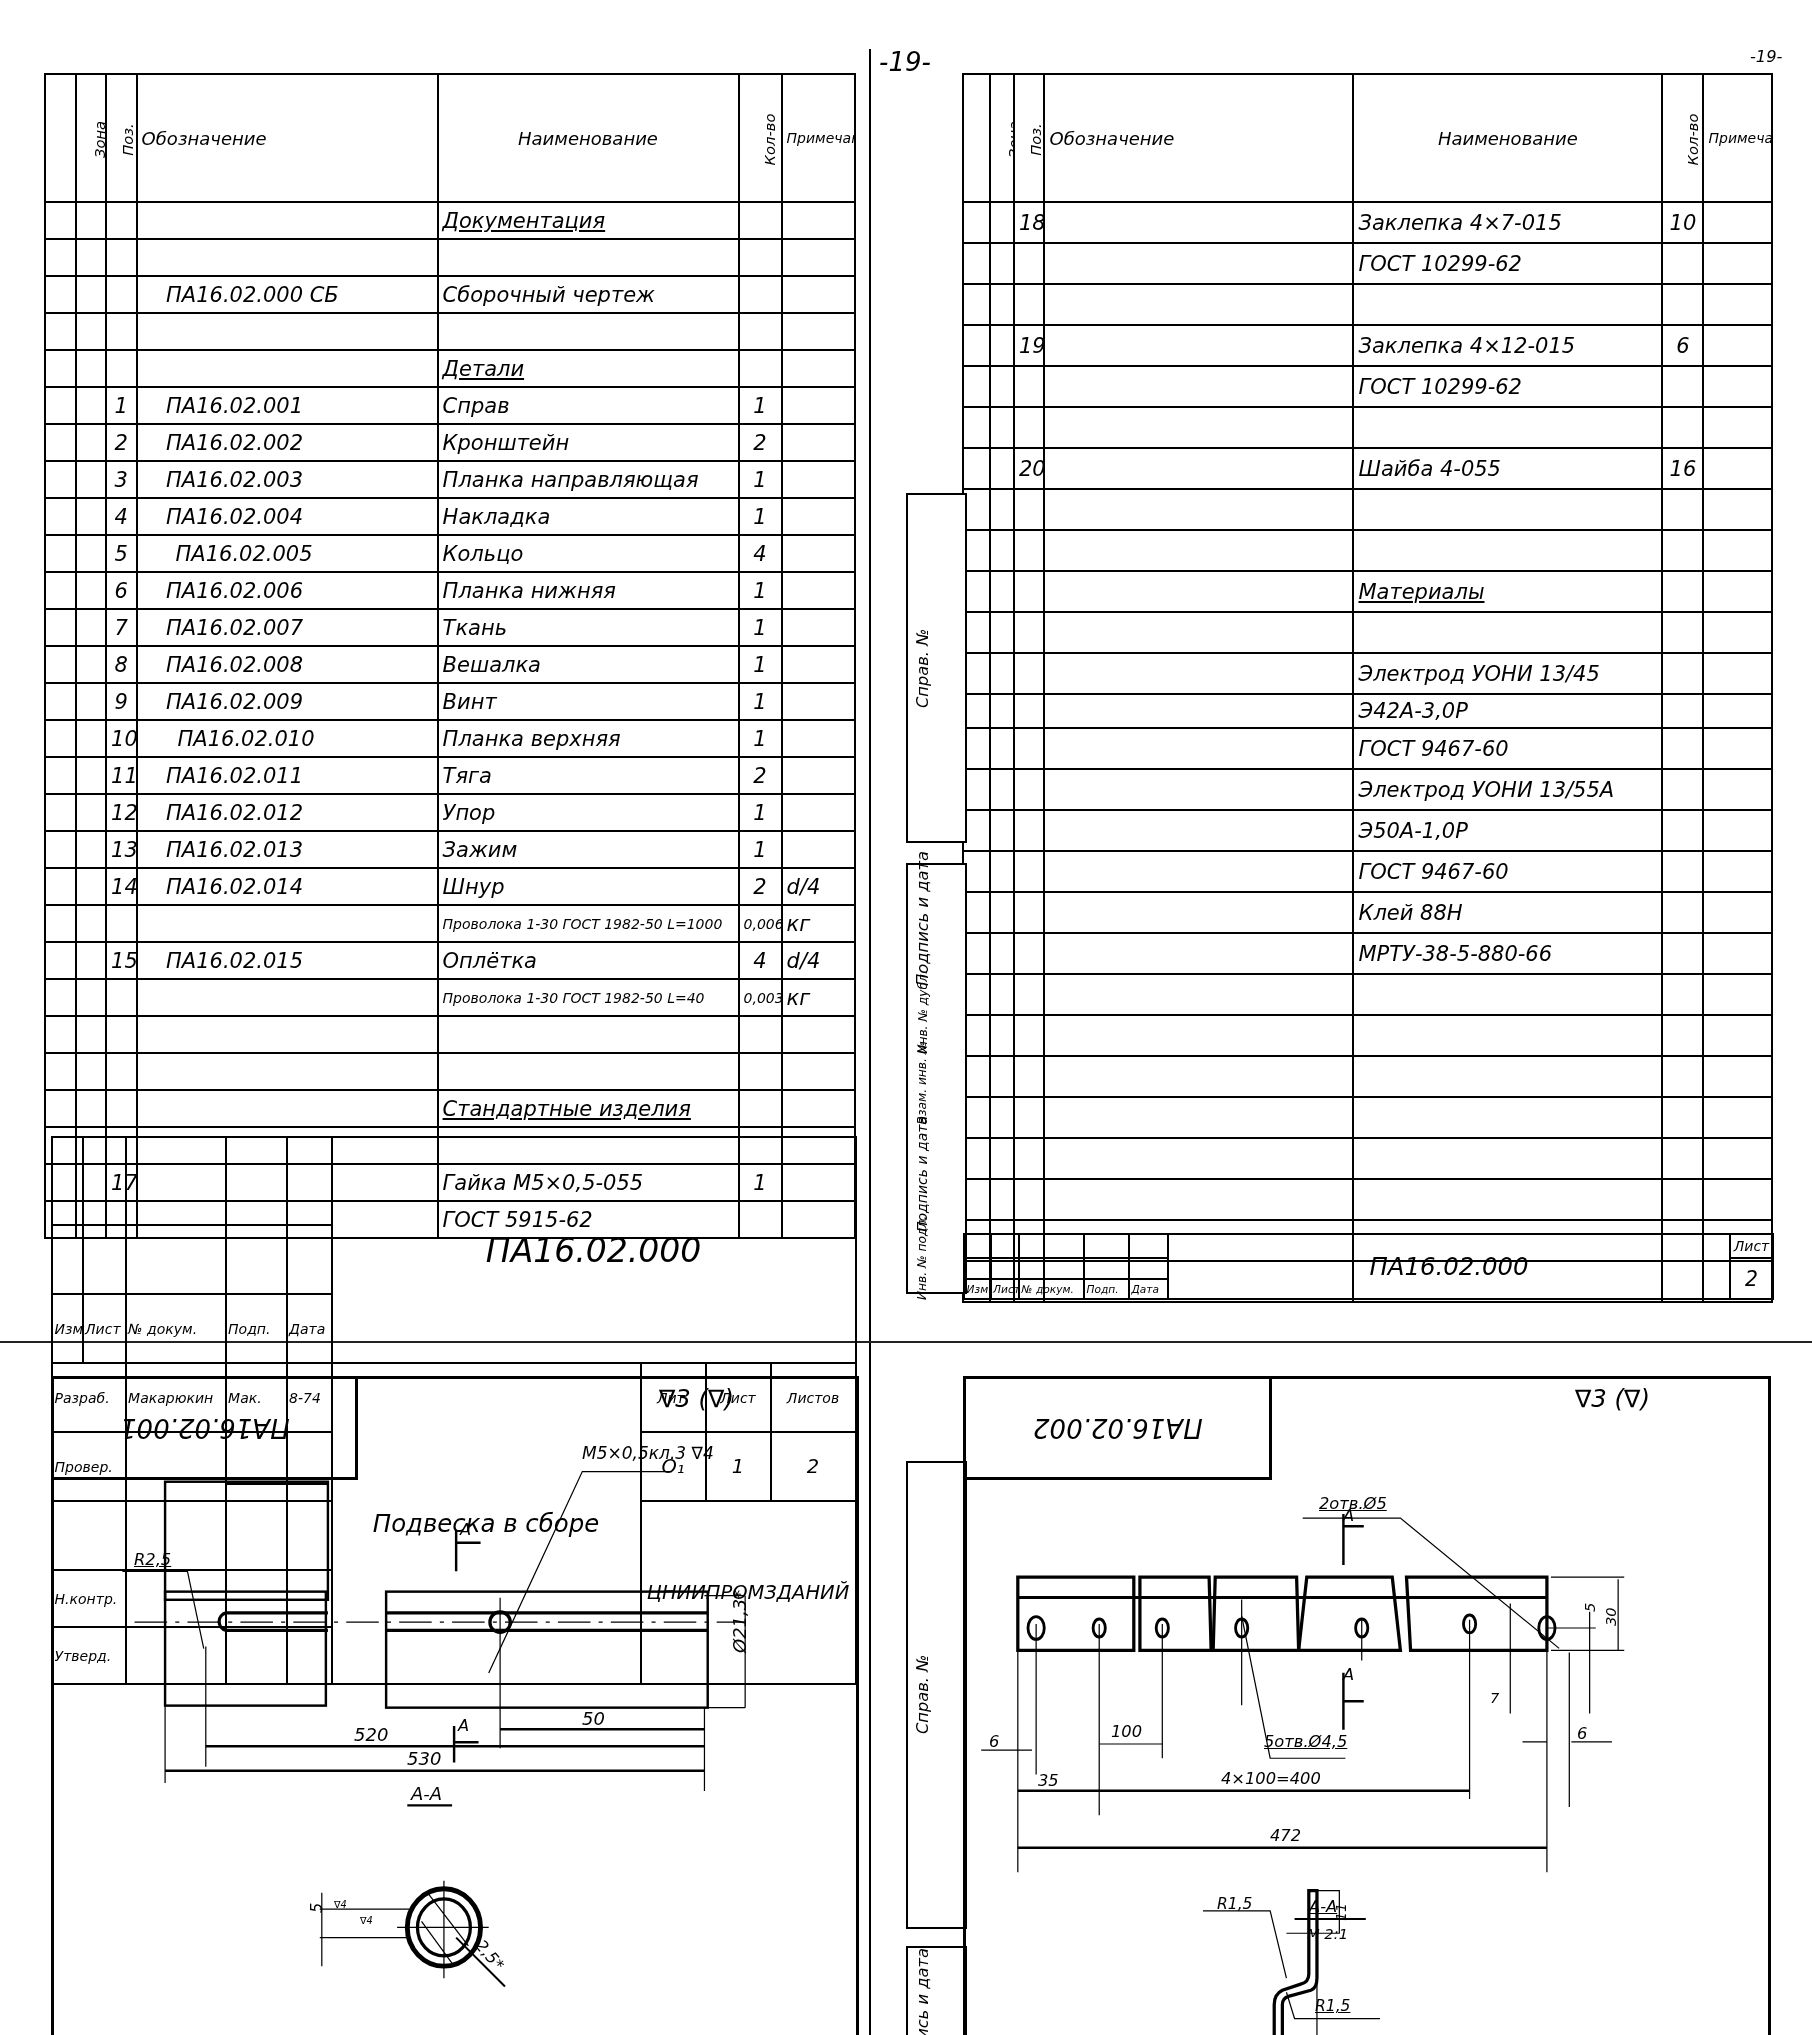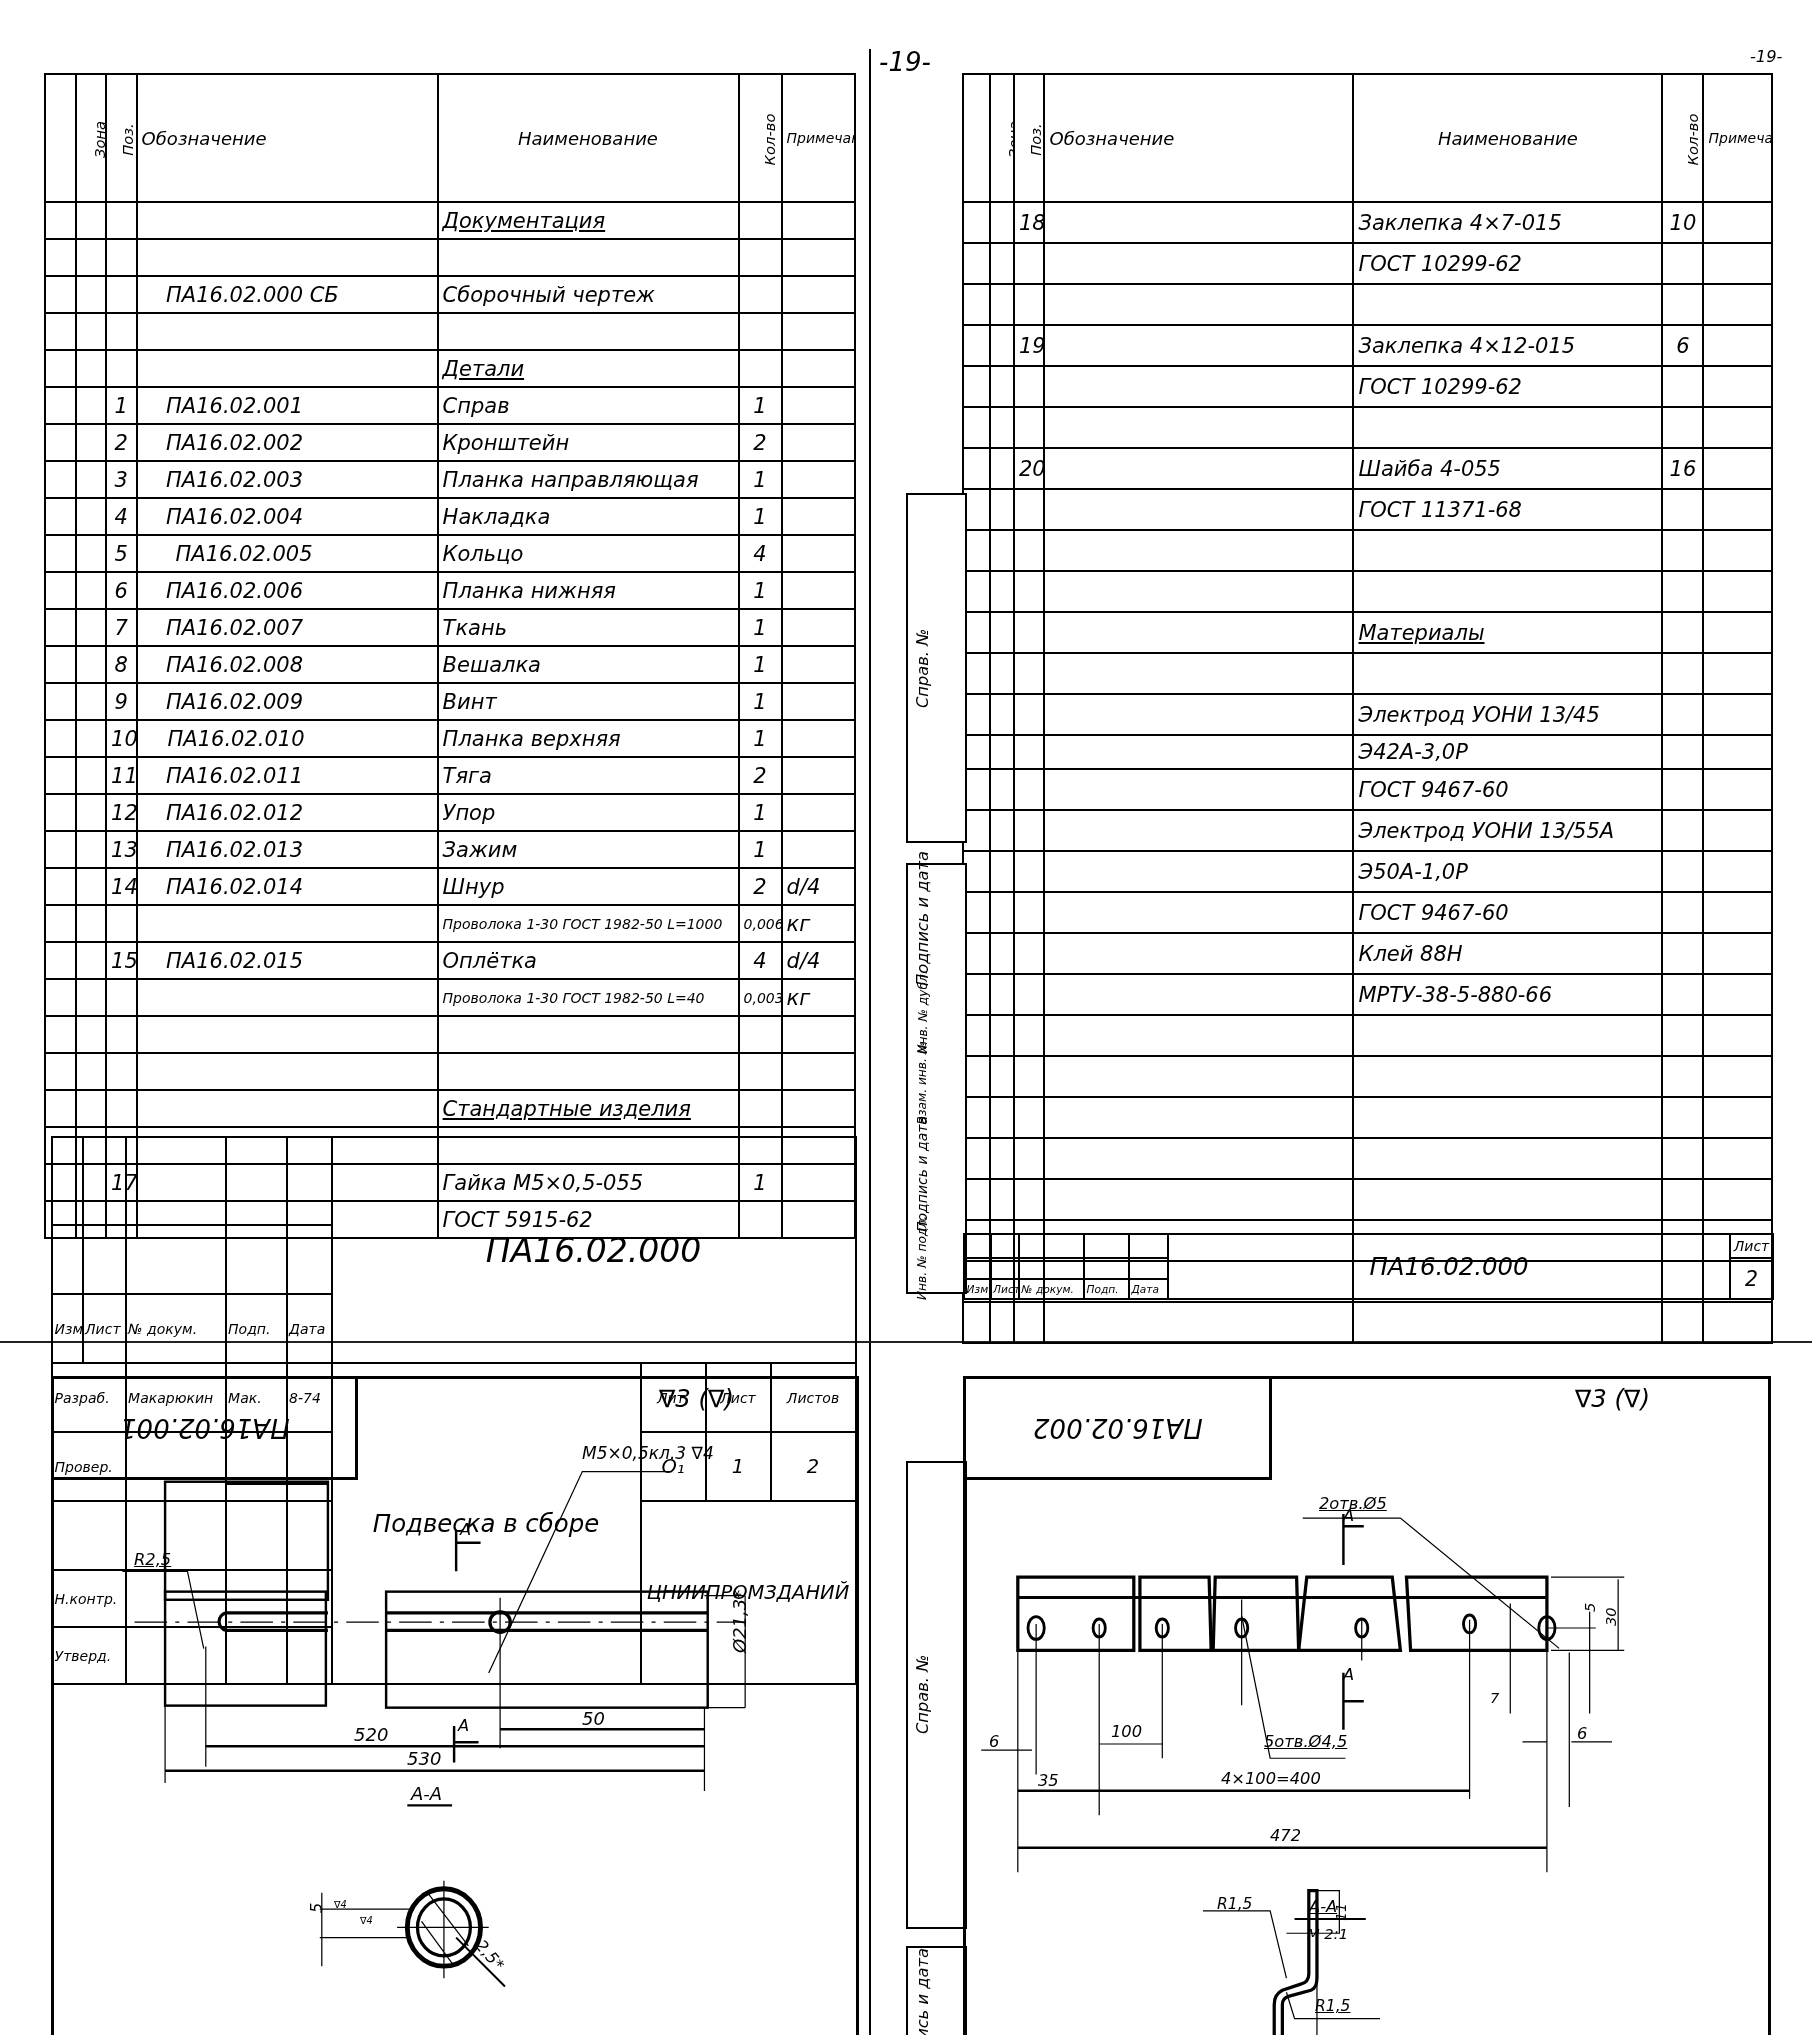--- a/index.html
+++ b/index.html
@@ -190,21 +190,21 @@
         <td class="num">9</td>
         <td style="padding-left: 28.5px;">ПА16.02.009</td>
         <td>Винт</td>
         <td class="num">1</td>
         <td></td>
       </tr>
       <tr style="height: 37px;">
         <td></td>
         <td></td>
         <td class="num">10</td>
-        <td style="padding-left: 30px;">ПА16.02.010</td>
+        <td style="padding-left: 40px;">ПА16.02.010</td>
         <td>Планка верхняя</td>
         <td class="num">1</td>
         <td></td>
       </tr>
       <tr style="height: 37px;">
         <td></td>
         <td></td>
         <td class="num">11</td>
         <td style="padding-left: 28.5px;">ПА16.02.011</td>
         <td>Тяга</td>
@@ -472,29 +472,20 @@
         <td class="num"></td>
         <td></td>
       </tr>
       <tr style="height: 41px;">
         <td></td>
         <td></td>
         <td class="num">20</td>
         <td style="padding-left: 28.5px;"></td>
         <td>Шайба 4-055</td>
         <td class="num">16</td>
-        <td></td>
-      </tr>
-      <tr style="height: 41px;">
-        <td></td>
-        <td></td>
-        <td class="num"></td>
-        <td style="padding-left: 28.5px;"></td>
-        <td>ГОСТ 11371-68</td>
-        <td class="num"></td>
         <td></td>
       </tr>
       <tr style="height: 41px;">
         <td></td>
         <td></td>
         <td class="num"></td>
         <td style="padding-left: 28.5px;"></td>
         <td></td>
         <td class="num"></td>
         <td></td>

